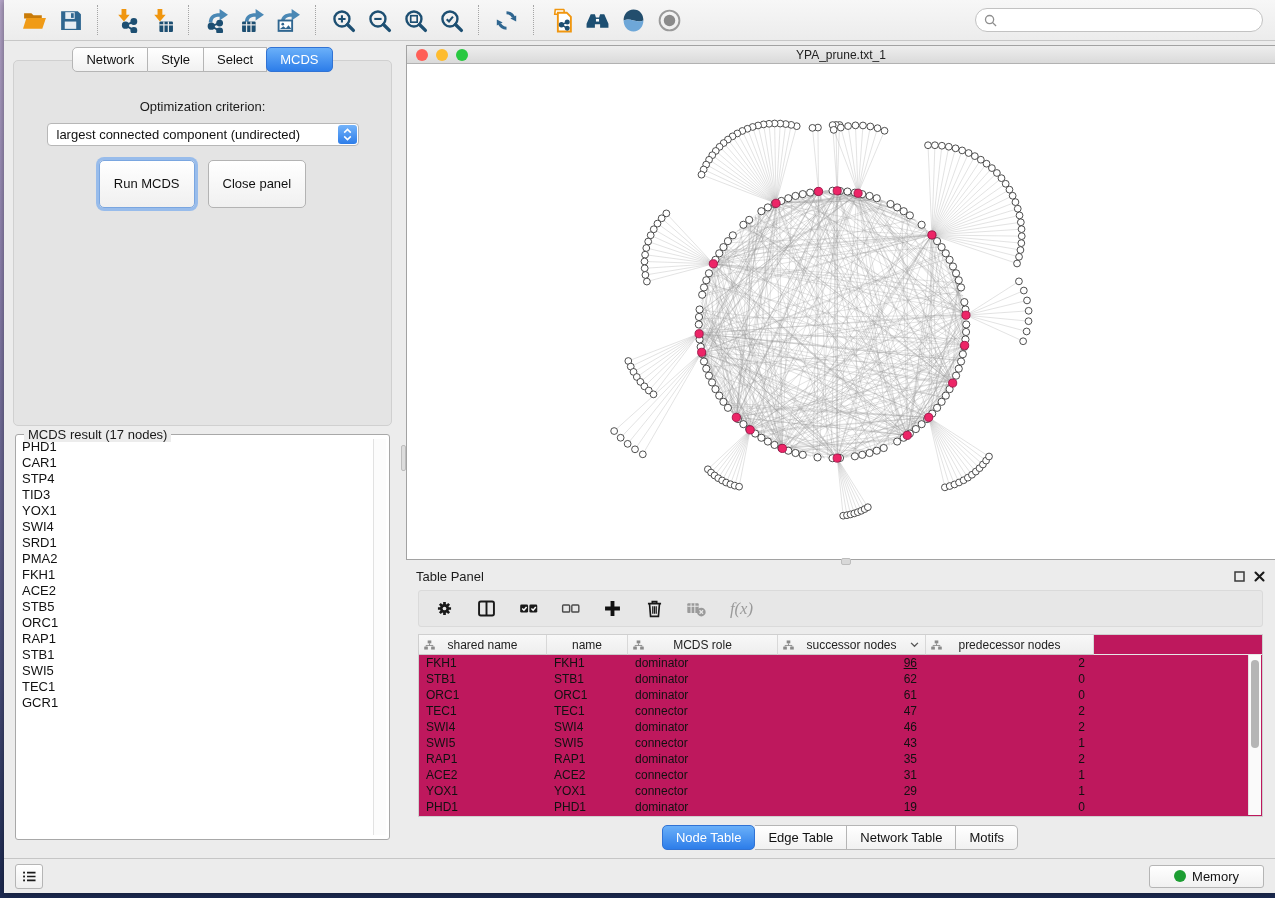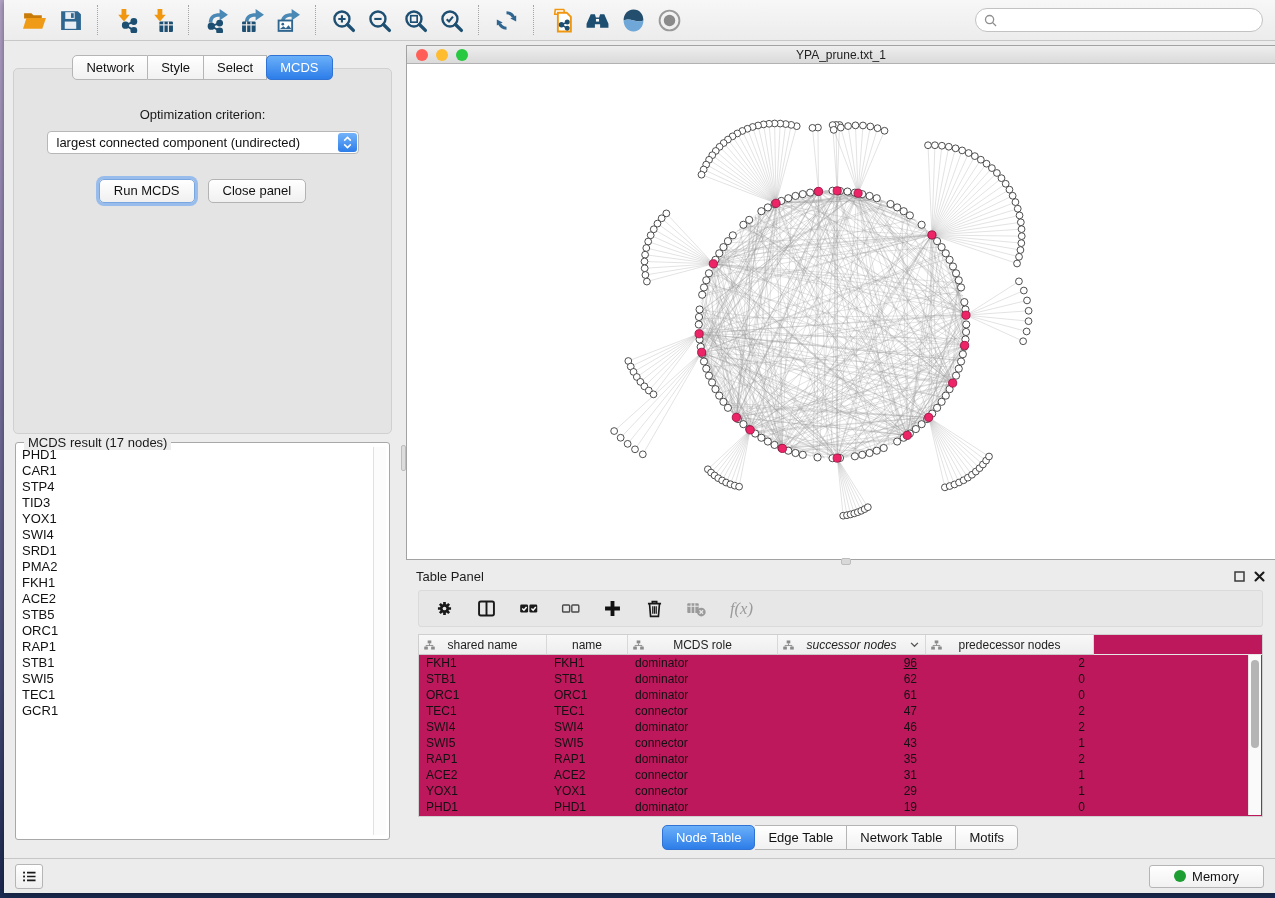--- a/index.html
+++ b/index.html
@@ -25,39 +25,39 @@
   .main { flex:1; display:flex; min-height:0; padding-top:4px; }
 
   .panel-header { height:24px; flex:none; display:flex; align-items:center; padding:0 10px;
     font-size:13px; color:#1c1c1c; }
   .win-icons { margin-left:auto; display:flex; gap:9px; align-items:center; }
   .win-icons span { display:flex; }
   .win-icons svg { width:11px; height:11px; }
 
   
   .control-panel { width:397px; flex:none; display:flex; flex-direction:column; background:#ececec; }
-  .cp-tabs { display:flex; justify-content:center; position:relative; z-index:2; margin-top:10px; margin-bottom:-12px; }
+  .cp-tabs { display:flex; justify-content:center; position:relative; z-index:2; margin-top:2px; margin-bottom:-12px; }
   .seg { font-size:13px; color:#111; padding:4px 13px; background:linear-gradient(#ffffff,#f1f1f1);
     border:1px solid #b5b5b5; border-left:none; line-height:15px; }
   .seg:first-child { border-left:1px solid #b5b5b5; border-radius:5px 0 0 5px; }
   .seg:last-child { border-radius:0 5px 5px 0; }
   .seg.active { background:linear-gradient(#6ab0f9,#2d7de9); color:#fff; border:1px solid #3173d4;
     border-radius:5px; margin-left:-1px; }
   .cp-inner { margin:0 9px; height:366px; flex:none; background:#e4e4e4; border:1px solid #d0d0d0;
     border-radius:5px; display:flex; flex-direction:column; align-items:center; padding-top:26px; }
   .opt-label { font-size:13px; color:#1a1a1a; margin-top:12px; }
   .combo { margin-top:9px; width:312px; height:23px; background:#fff; border:1px solid #b7b7b7;
     border-radius:4px; display:flex; align-items:center; padding-left:9px; position:relative;
     font-size:13px; color:#111; }
   .combo .step { position:absolute; right:1px; top:1px; bottom:1px; width:19px; border-radius:3px;
     background:linear-gradient(#73b3fa,#2d7de9); display:flex; align-items:center; justify-content:center; }
   .combo .step svg { width:11px; height:13px; }
   .btn-row { margin-top:14px; display:flex; gap:13px; }
   .btn { font-size:13px; color:#111; background:linear-gradient(#ffffff,#f0f0f0);
-    border:1px solid #b3b3b3; border-radius:5px; padding:3px 14px; line-height:16px;margin-top:11px; }
+    border:1px solid #b3b3b3; border-radius:5px; padding:15px 14px; line-height:16px; }
   .btn.focus { box-shadow:0 0 0 3px rgba(90,155,240,.55); border-color:#7aa6e0; }
   .result-group { margin:8px 11px 18px; flex:1; border:1px solid #a8a8a8; border-radius:3px;
     position:relative; background:#fff; }
   .legend { position:absolute; top:-8px; left:8px; background:#ececec; padding:0 4px;
     font-size:13px; color:#1a1a1a; }
   .result-list { position:absolute; inset:4px 17px 4px 4px; overflow:hidden; font-size:13px; color:#111; }
   .result-list div { line-height:16px; padding-left:2px; }
   .result-scroll { position:absolute; top:4px; bottom:4px; right:3px; width:13px; background:#fcfcfc;
     border-left:1px solid #e2e2e2; }
 
@@ -1296,21 +1296,21 @@
                     <g fill="#8a8a8a">
                       <rect x="4" y="0.5" width="4" height="3.2"></rect>
                       <rect x="0.2" y="7.3" width="4" height="3.2"></rect>
                       <rect x="7.8" y="7.3" width="4" height="3.2"></rect>
                     </g>
                     <path d="M6 3.7v2.3M2.2 7.3V6h7.6v1.3" stroke="#8a8a8a" fill="none"></path>
                   </svg>
                 </span>
                 <span>MCDS role</span>
               </div>
-              <div class="th" style="width: 148px; font-style: italic;">
+              <div class="th" style="width: 148px;">
                 <span class="tree">
                   <svg viewBox="0 0 12 11" style="width:11px;height:10px">
                     <g fill="#8a8a8a">
                       <rect x="4" y="0.5" width="4" height="3.2"></rect>
                       <rect x="0.2" y="7.3" width="4" height="3.2"></rect>
                       <rect x="7.8" y="7.3" width="4" height="3.2"></rect>
                     </g>
                     <path d="M6 3.7v2.3M2.2 7.3V6h7.6v1.3" stroke="#8a8a8a" fill="none"></path>
                   </svg>
                 </span>

